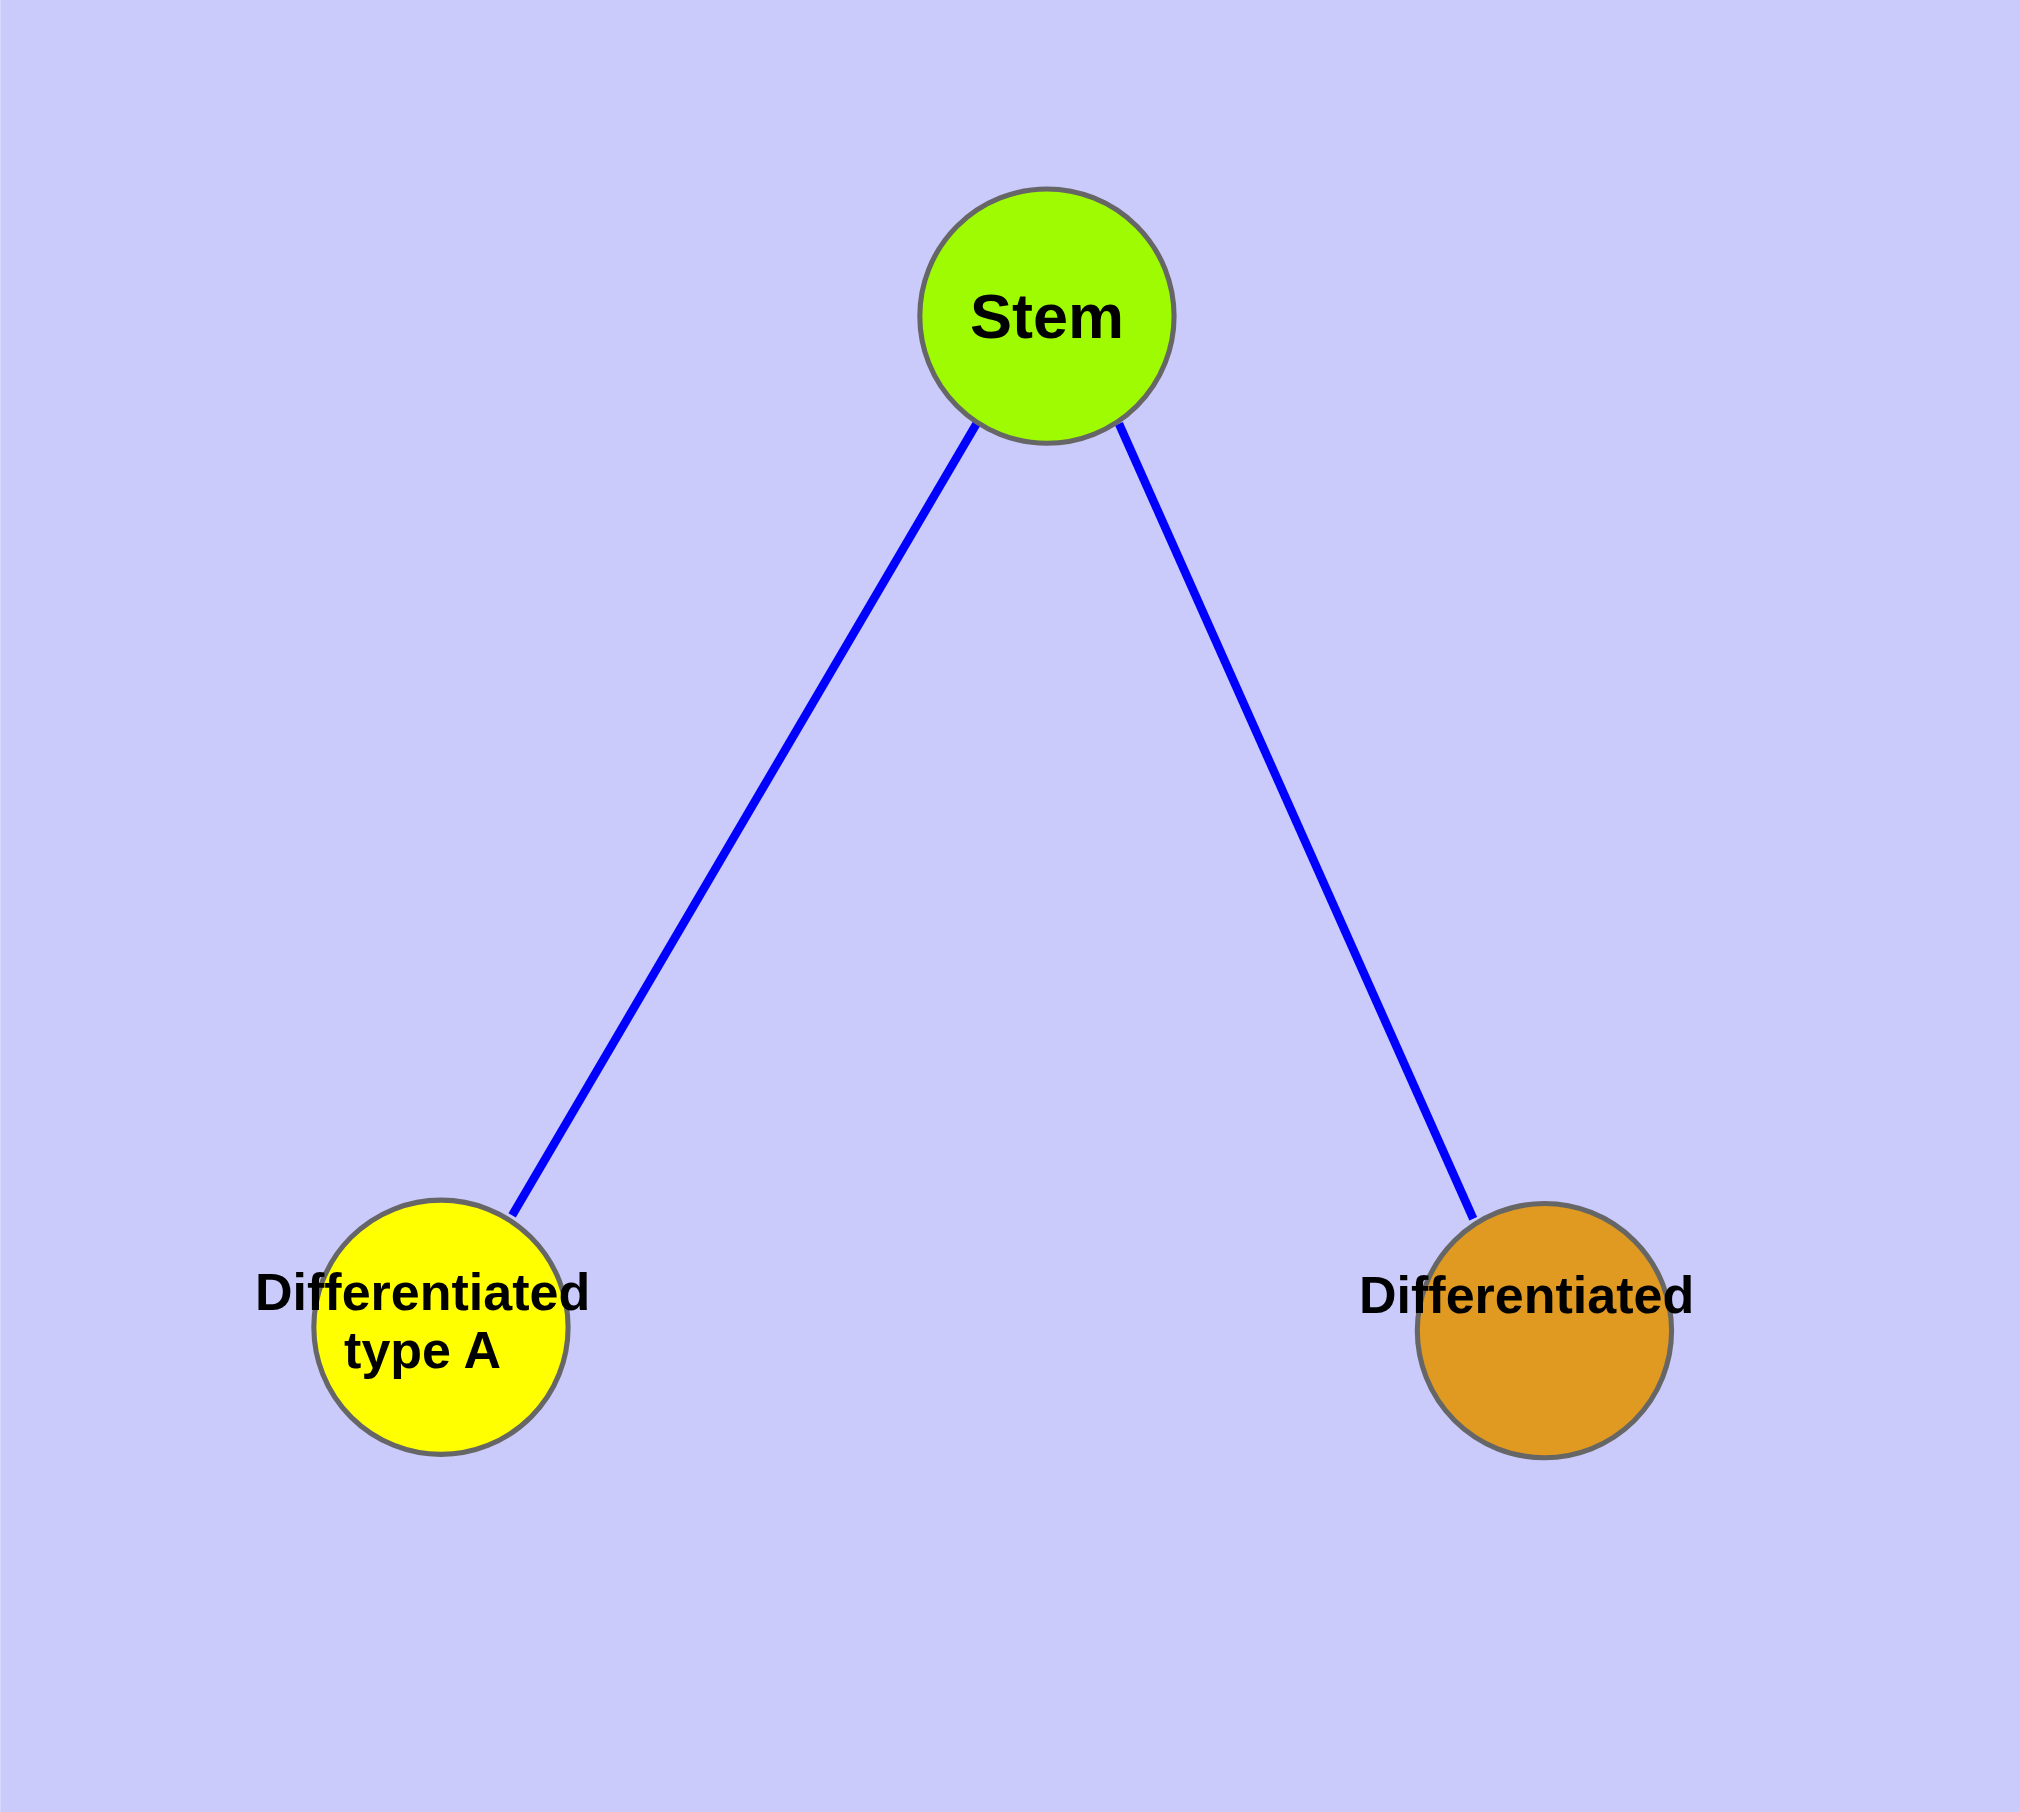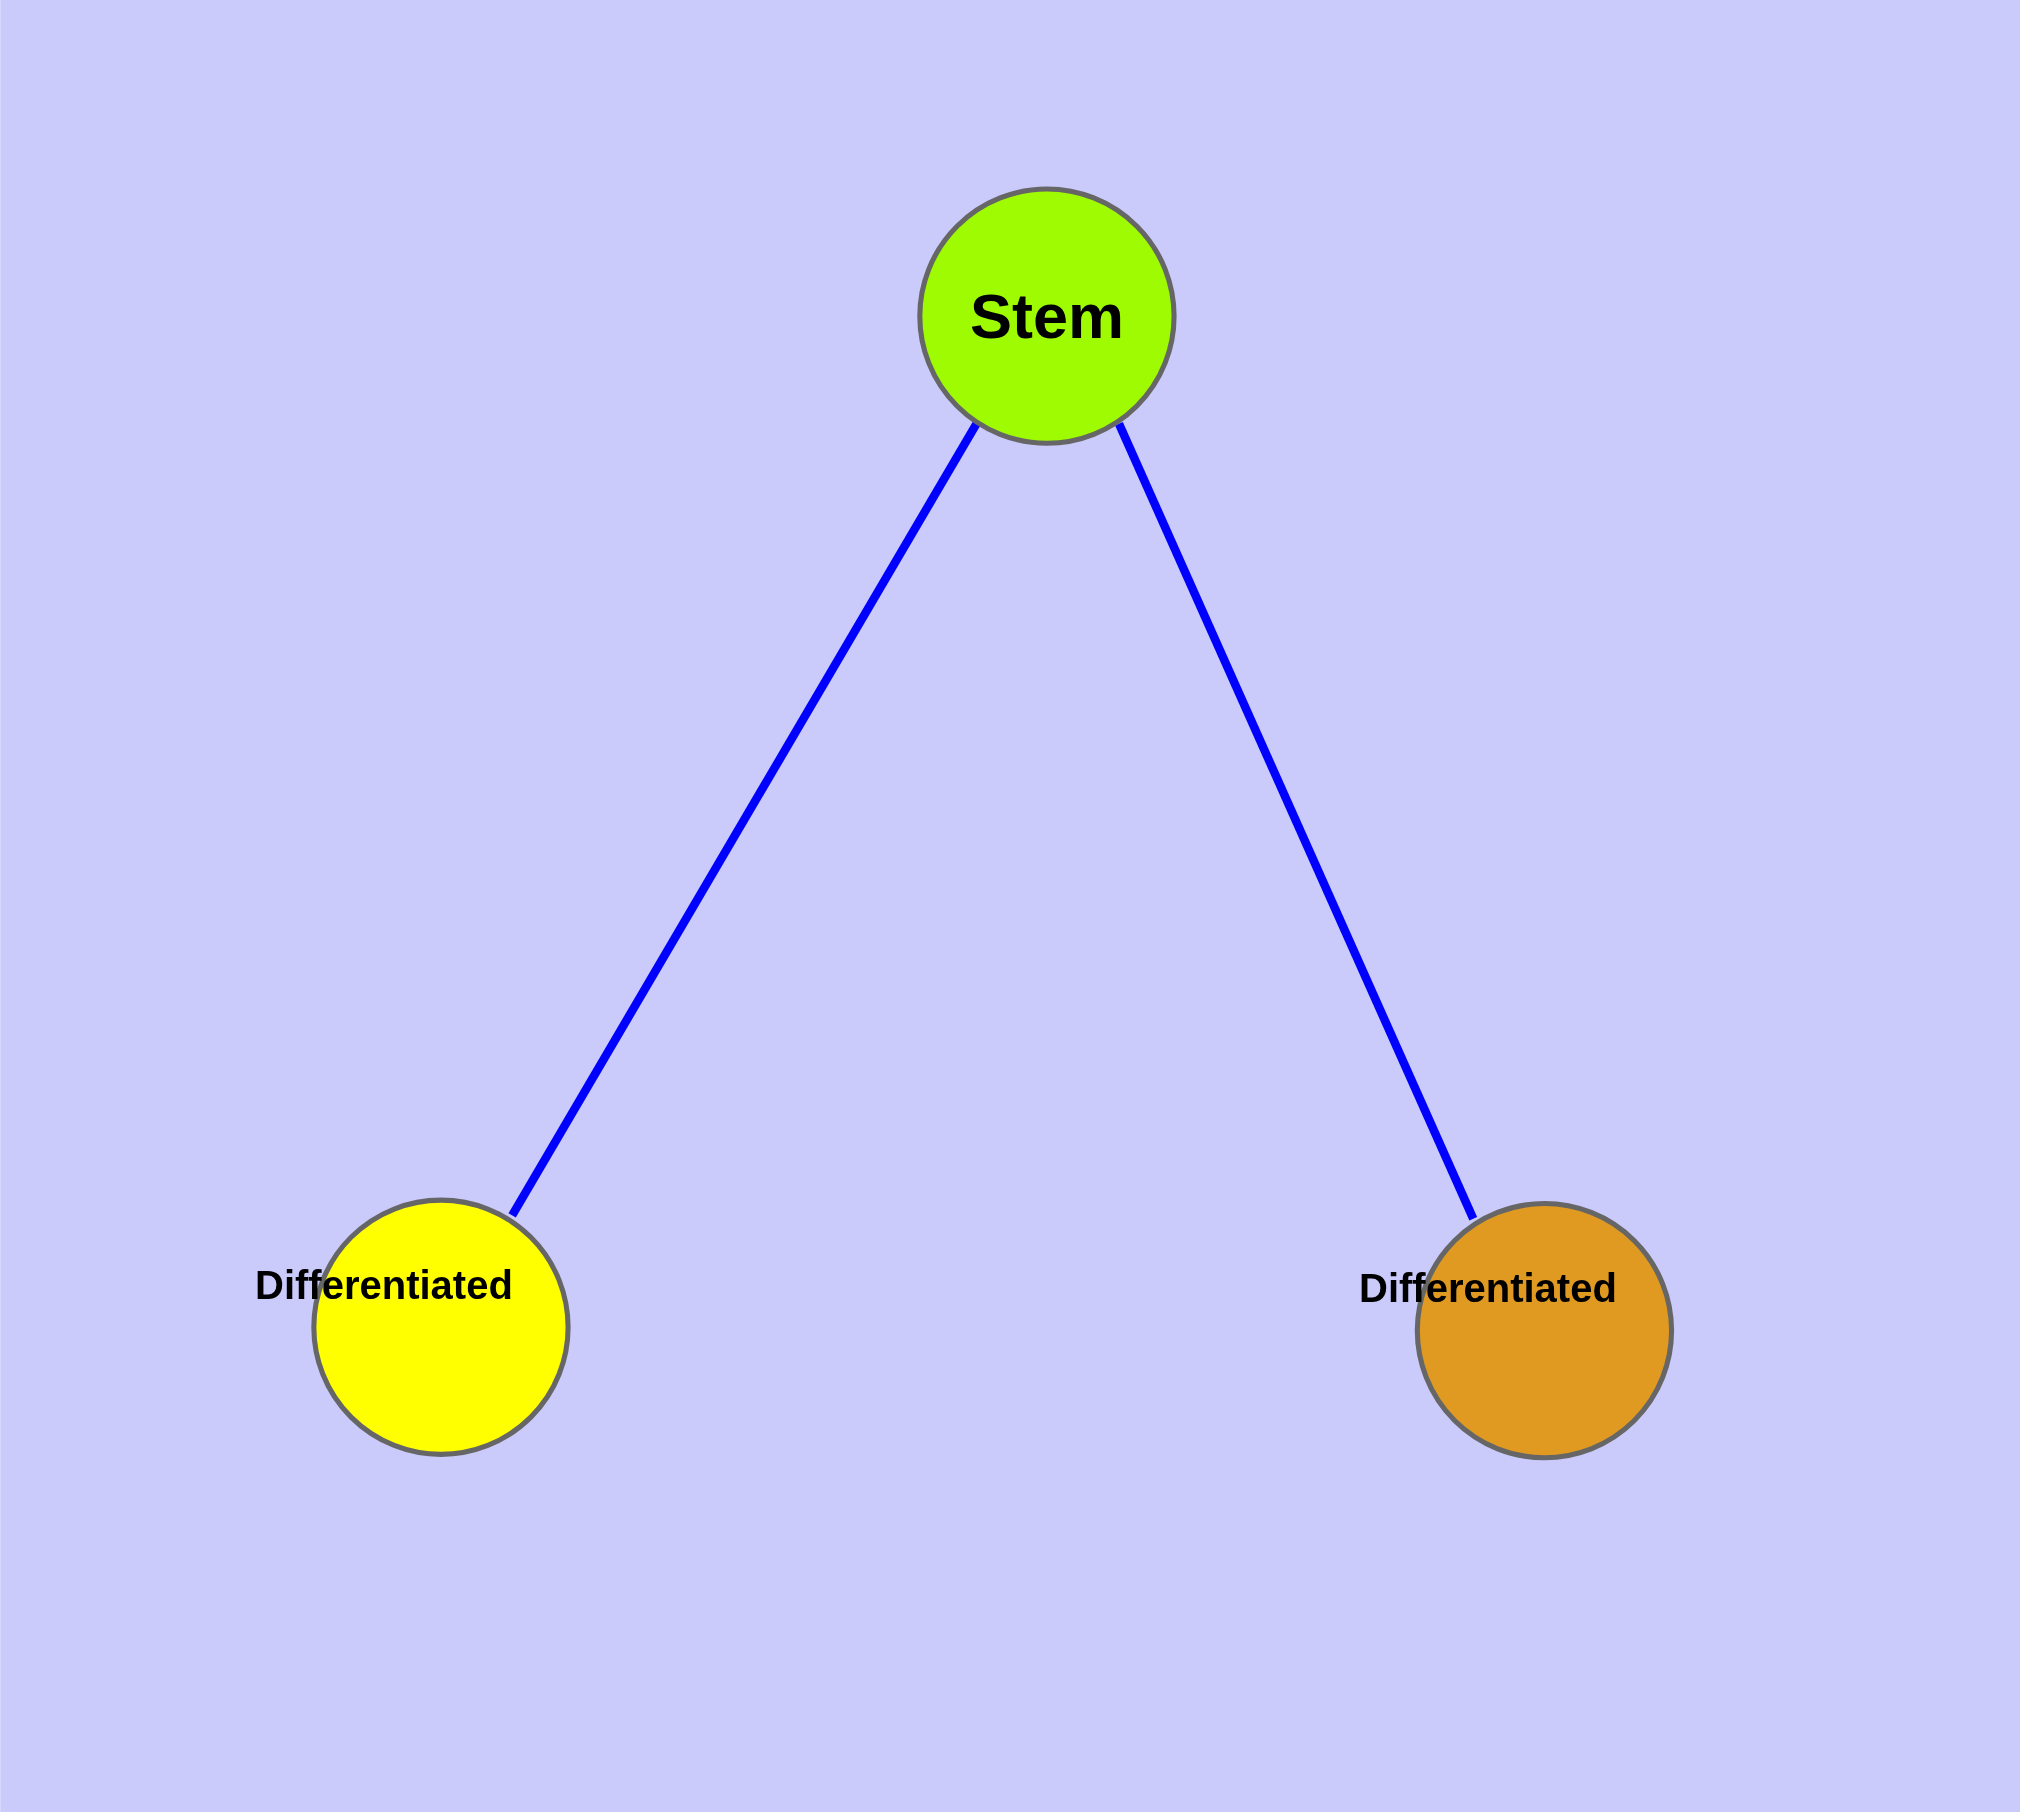--- a/index.html
+++ b/index.html
@@ -29,21 +29,21 @@
     color: #000000;
     white-space: nowrap;
     line-height: 1.12;
     pointer-events: none;
     user-select: none;
   }
   .node-label.root {
     font-size: 63px;
   }
   .node-label.leaf {
-    font-size: 40px;
+    font-size: 52px;
   }
   .label-line {
     display: block;
   }
 </style>
 </head>
 <body>
 
 <div id="canvas" style="width: 2021px; height: 1812px;">
 
@@ -59,20 +59,21 @@
         <circle cx="1822" cy="1570" r="150" fill="#E09A22" stroke="#666666" stroke-width="6"></circle>
       </g>
   </svg>
 
   <div id="labels-layer">
       <div class="node-label root" style="color: rgb(0, 0, 0); left: 970px; top: 281px;">
         <span class="label-line">Stem</span>
       </div>
       <div class="node-label leaf" style="color: rgb(0, 0, 0); left: 255px; top: 1263px;">
         <span class="label-line">Differentiated</span>
+        <span class="label-line">type A</span>
       </div>
       <div class="node-label leaf" style="color: rgb(0, 0, 0); left: 1359px; top: 1266px;">
         <span class="label-line">Differentiated</span>
       </div>
     </div>
 
 </div>
 
 
 </body></html>

